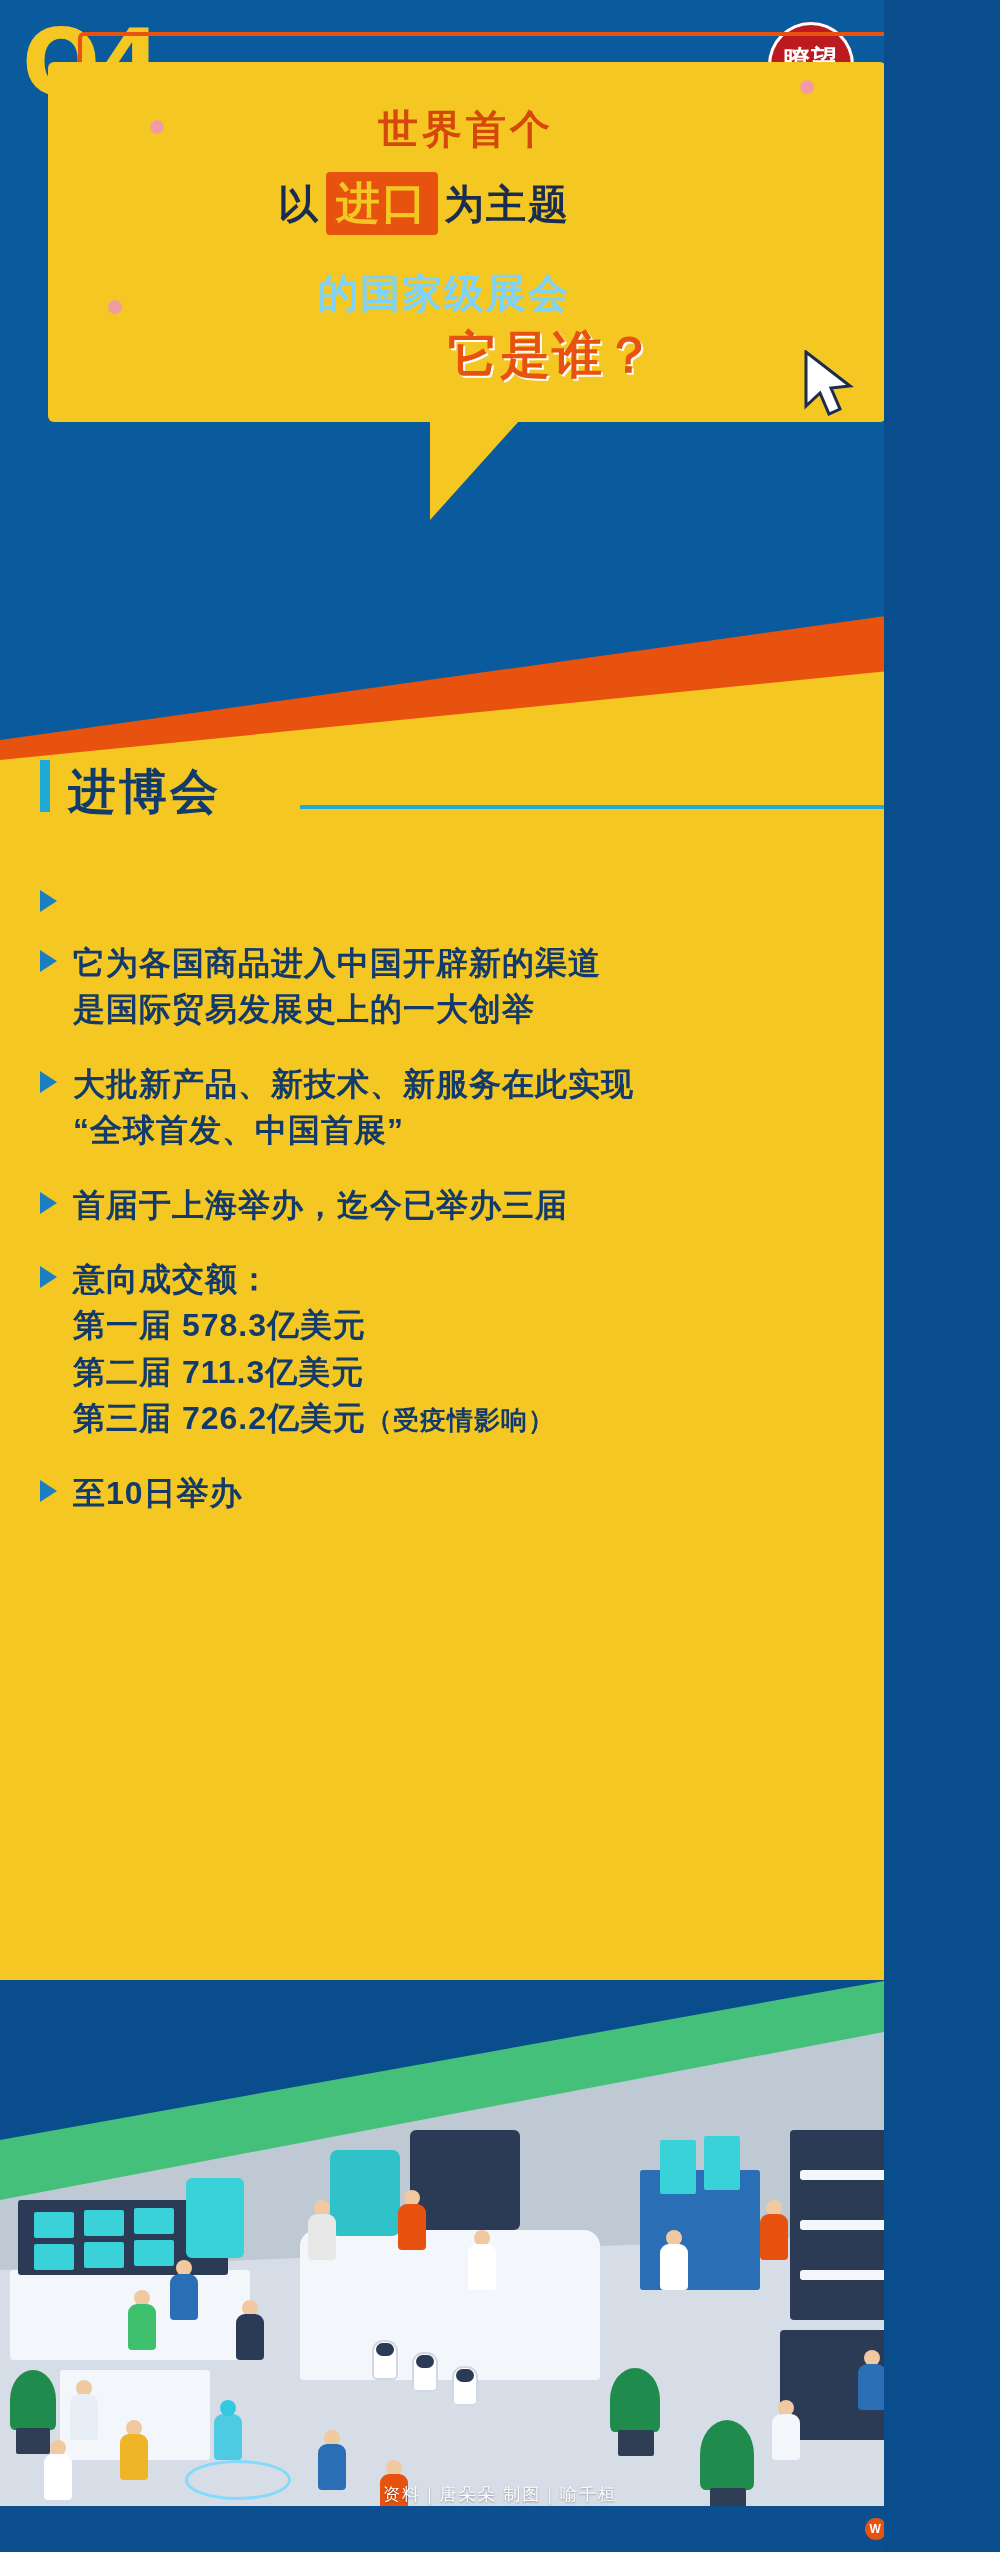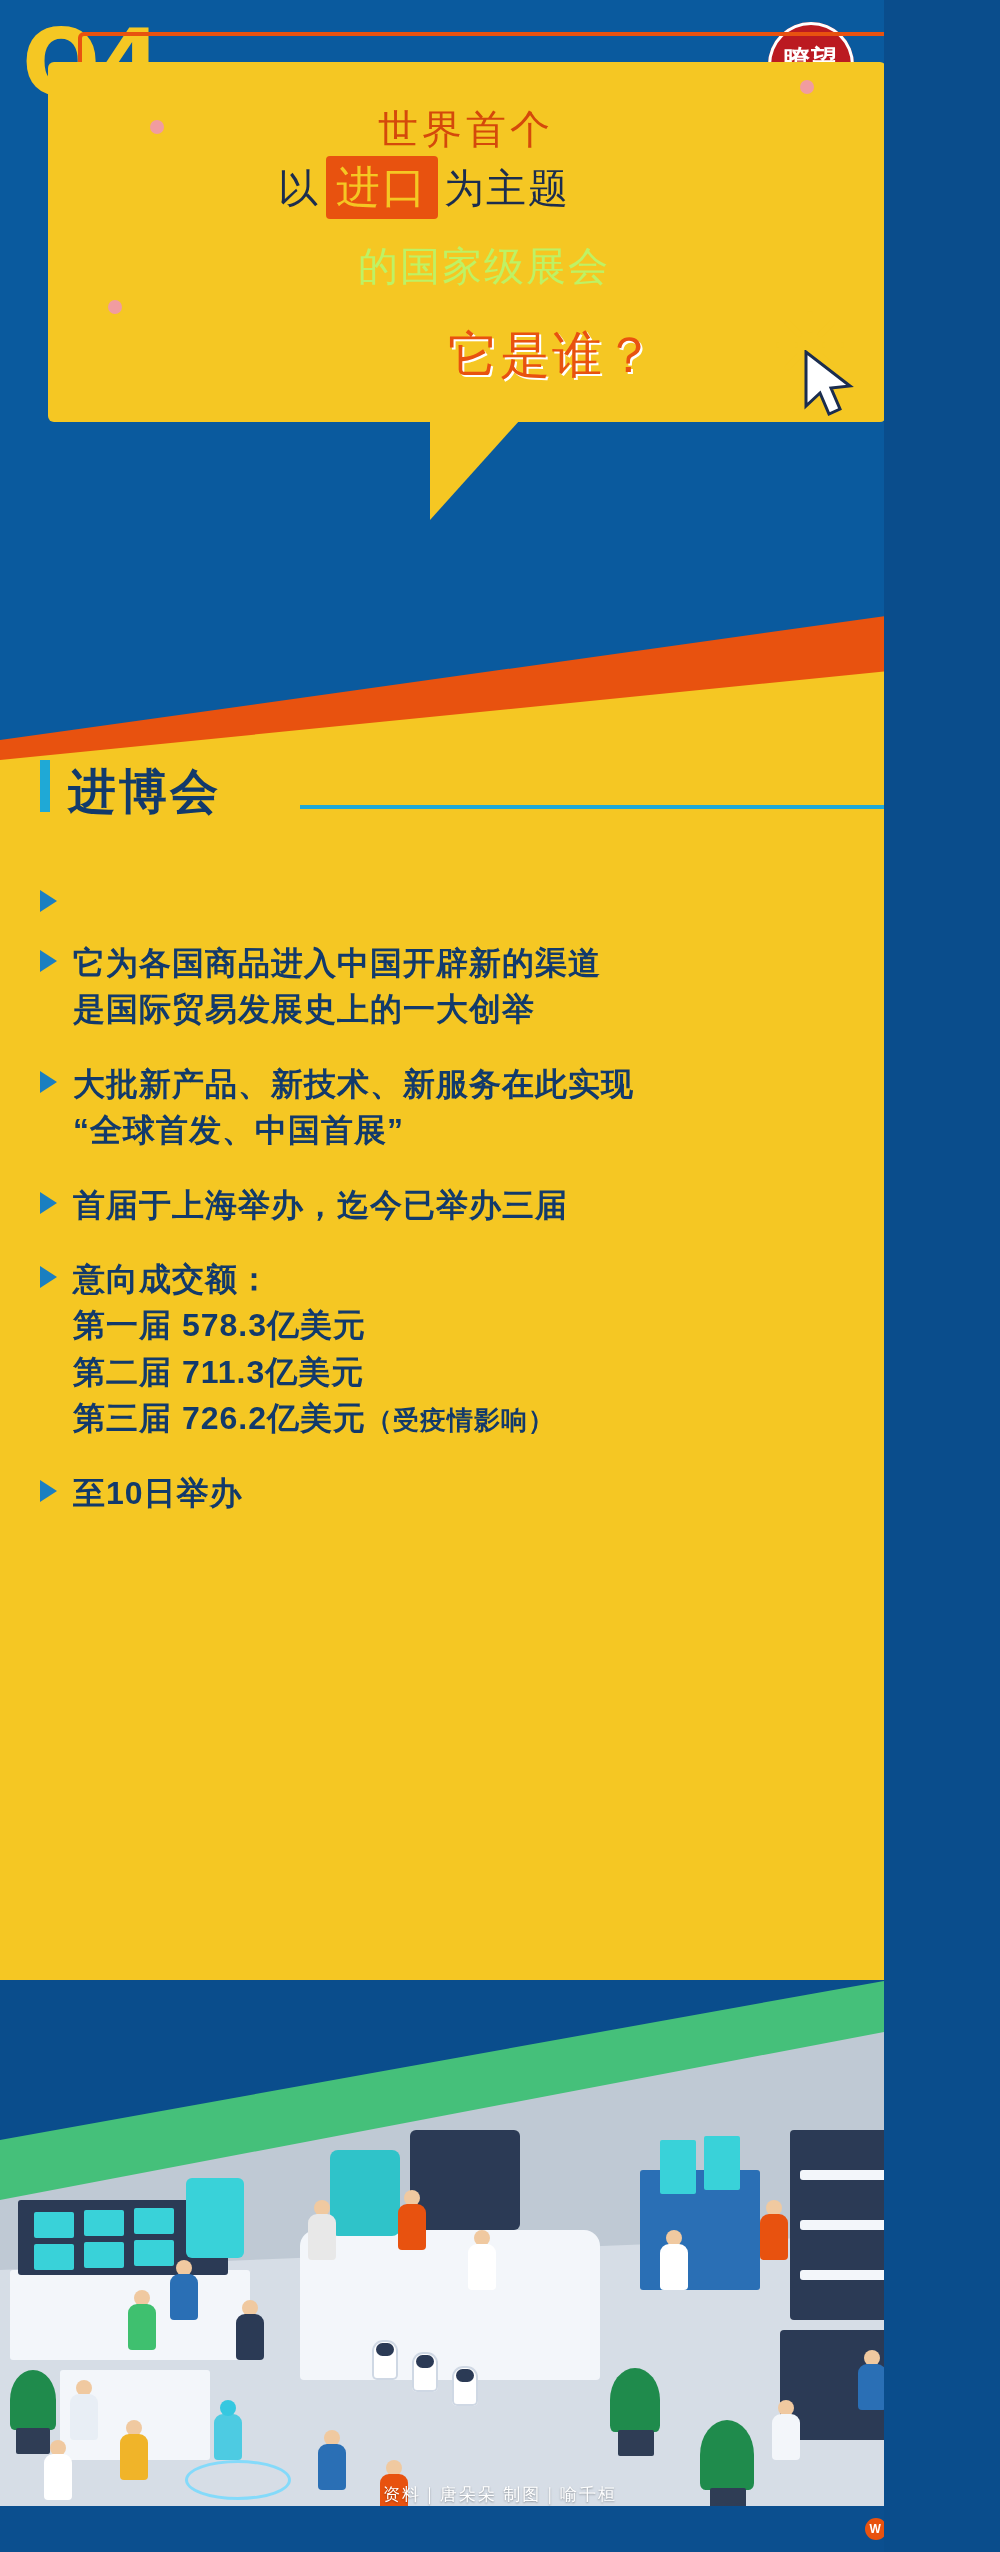--- a/index.html
+++ b/index.html
@@ -65,28 +65,28 @@
     border-right:90px solid transparent;
     border-top:100px solid #e8520f;
     z-index:-1;
   }
   .dot{position:absolute;width:14px;height:14px;border-radius:50%;background:#f19ca0;}
   .dot.d1{left:150px;top:120px;}
   .dot.d2{left:108px;top:300px;}
   .dot.d3{left:800px;top:80px;}
 
   .bubble-text{position:absolute;left:48px;top:62px;width:838px;height:360px;}
-  .bl{position:absolute;color:#1b2d4f;font-weight:normal;white-space:nowrap;}
+  .bl{position:absolute;color:#1b2d4f;font-weight:bold;white-space:nowrap;}
   .bl1{left:330px;top:40px;font-size:40px;color:#d4490b;letter-spacing:4px;}
-  .bl2{left:230px;top:94px;font-size:40px;color:#1b2d4f;letter-spacing:2px;}
+  .bl2{left:230px;top:110px;font-size:40px;color:#1b2d4f;letter-spacing:2px;}
   .bl2 .hl{
     display:inline-block;background:#e8520f;color:#f5c723;
     padding:2px 10px;border-radius:4px;font-size:44px;margin:0 6px;
   }
-  .bl3{left:270px;top:177px;font-size:40px;color:#bef264;letter-spacing:2px;margin-left:40px;}
+  .bl3{left:270px;top:204px;font-size:40px;color:#7dd3fc;letter-spacing:2px;}
   .bl4{left:400px;top:260px;font-size:50px;color:#e8520f;letter-spacing:2px;
        text-shadow:2px 2px 0 #fff;}
 
   
   .cursor{position:absolute;left:800px;top:350px;width:60px;height:70px;}
   .spark{position:absolute;left:775px;top:310px;width:70px;height:70px;}
 
   
   .headline{
     position:absolute;left:40px;top:760px;display:flex;align-items:flex-start;

